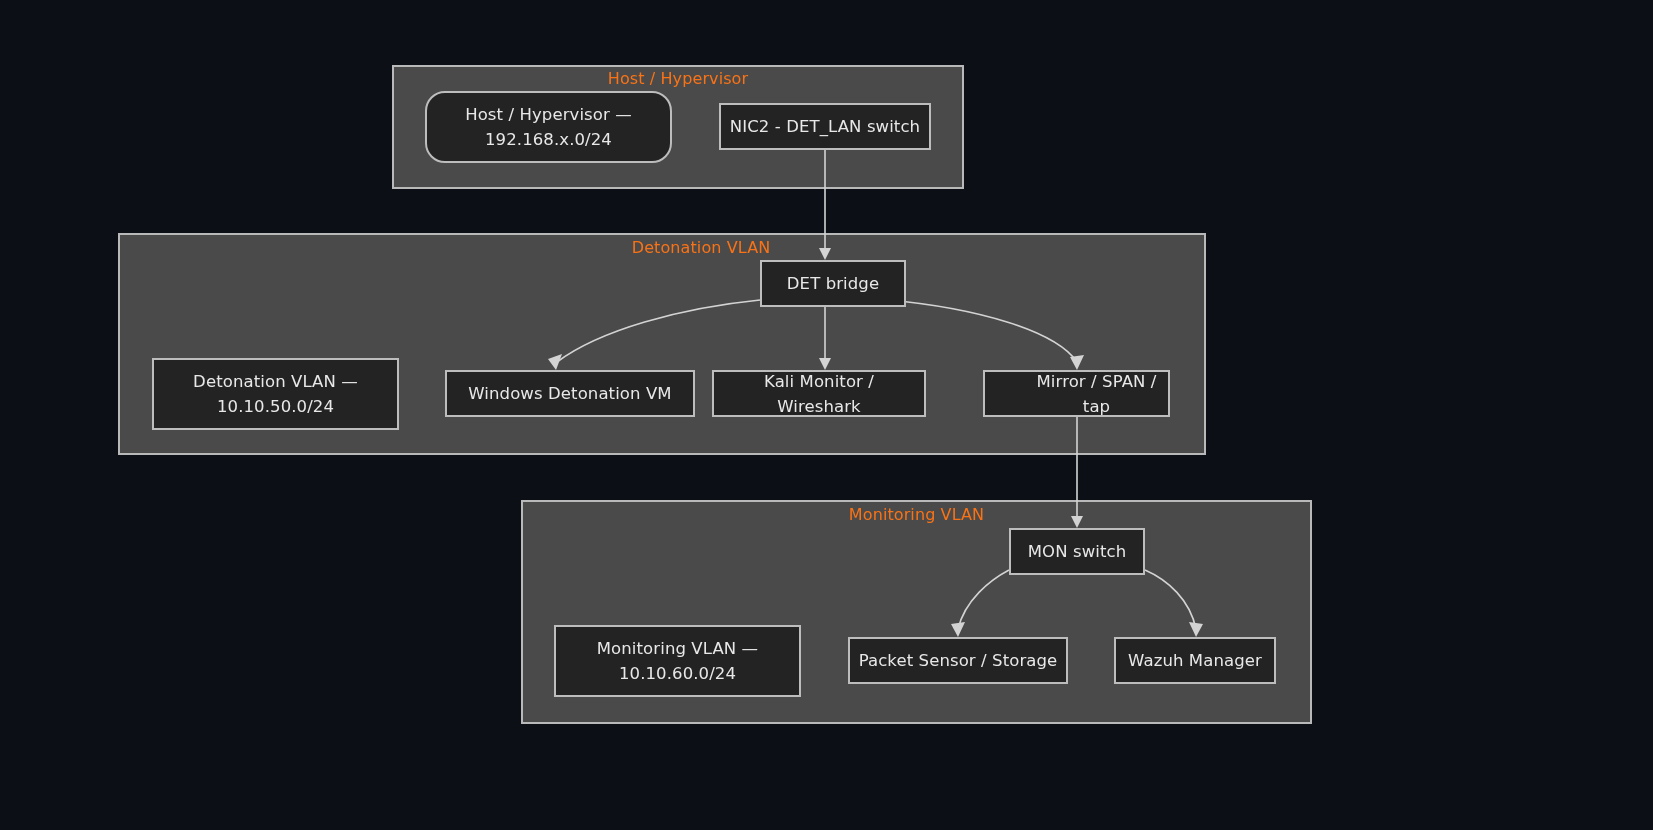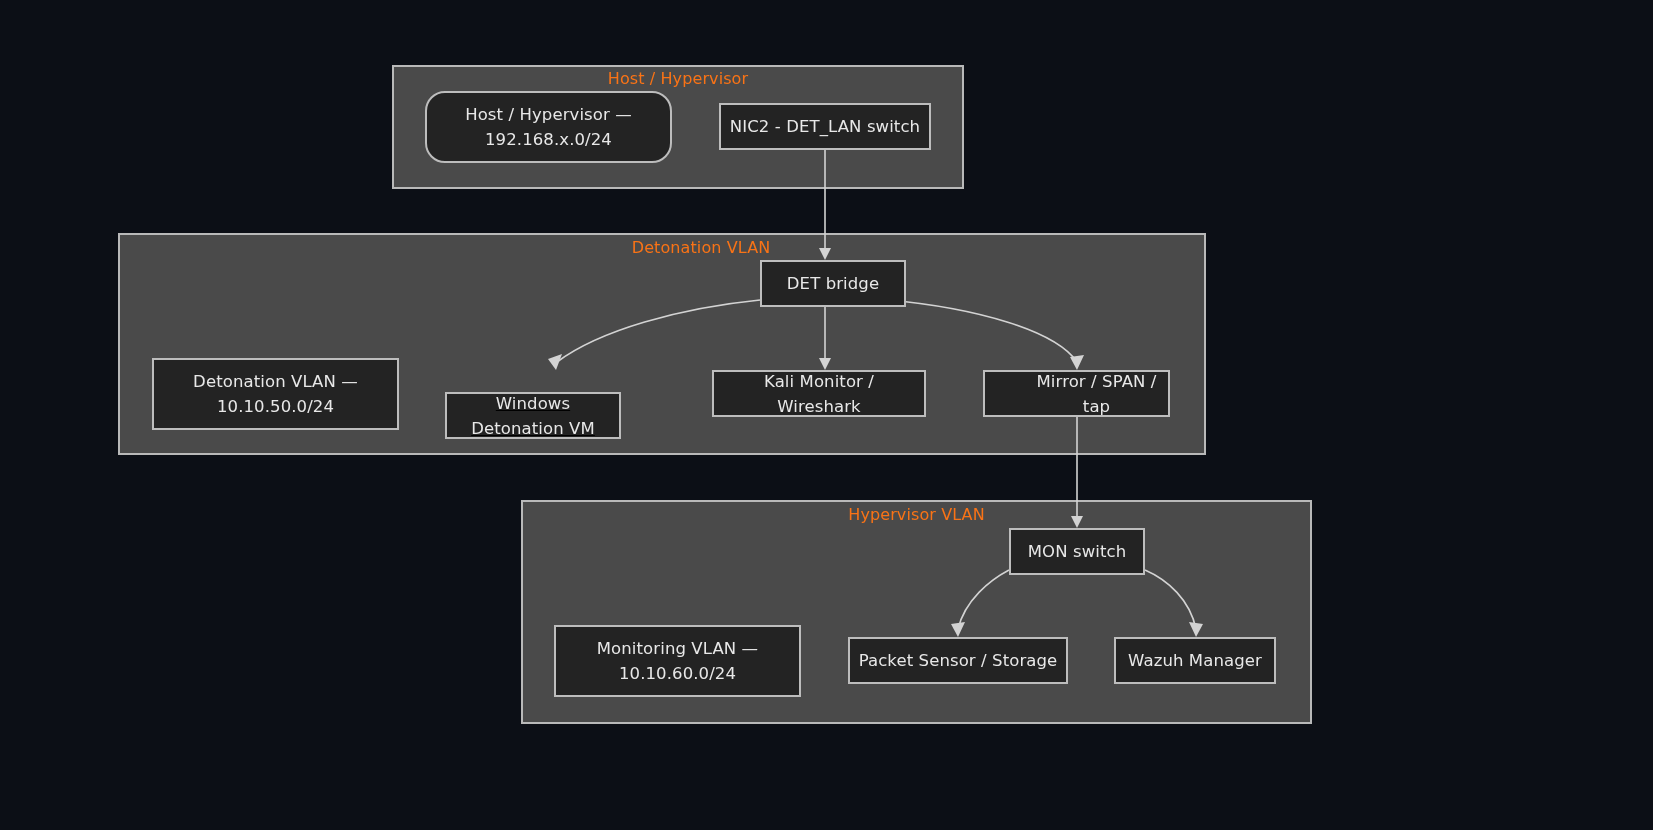--- a/index.html
+++ b/index.html
@@ -119,38 +119,38 @@
         <polygon class="edge-head" points="1196,637 1189,622 1203,624"></polygon>
       </g>
     </svg>
 
   <div id="cluster-layer">
       <div class="cluster" style="left: 392px; top: 65px; width: 572px; height: 124px;"></div>
       <div class="cluster-title" style="left: 392px; width: 572px; top: 69px; position: absolute; z-index: 4;">Host / Hypervisor</div>
       <div class="cluster" style="left: 118px; top: 233px; width: 1088px; height: 222px;"></div>
       <div class="cluster-title" style="left: 118px; width: 1088px; top: 238px; position: absolute; z-index: 4; padding-left: 39px;">Detonation VLAN</div>
       <div class="cluster" style="left: 521px; top: 500px; width: 791px; height: 224px;"></div>
-      <div class="cluster-title" style="left: 521px; width: 791px; top: 505px; position: absolute; z-index: 4;">Hypervisor VLAN</div>
+      <div class="cluster-title" style="left: 521px; width: 791px; top: 505px; position: absolute; z-index: 4;">Monitoring VLAN</div>
     </div>
   <div id="node-layer">
       <div class="node" style="left: 425px; top: 91px; width: 247px; height: 72px; border-radius: 20px;">
         <div class="node-label">Host / Hypervisor —
 192.168.x.0/24</div>
       </div>
       <div class="node" style="left: 719px; top: 103px; width: 212px; height: 47px;">
         <div class="node-label">NIC2 - DET_LAN switch</div>
       </div>
       <div class="node" style="left: 760px; top: 260px; width: 146px; height: 47px;">
         <div class="node-label">DET bridge</div>
       </div>
       <div class="node" style="left: 152px; top: 358px; width: 247px; height: 72px;">
         <div class="node-label">Detonation VLAN —
 10.10.50.0/24</div>
       </div>
-      <div class="node" style="left: 445px; top: 392px; width: 176px; height: 47px; text-decoration: underline;">
+      <div class="node" style="left: 445px; top: 370px; width: 250px; height: 47px;">
         <div class="node-label">Windows Detonation VM</div>
       </div>
       <div class="node" style="left: 712px; top: 370px; width: 214px; height: 47px;">
         <div class="node-label">Kali Monitor / Wireshark</div>
       </div>
       <div class="node" style="left: 983px; top: 370px; width: 187px; height: 47px; padding-left: 40px;">
         <div class="node-label">Mirror / SPAN / tap</div>
       </div>
       <div class="node" style="left: 1009px; top: 528px; width: 136px; height: 47px;">
         <div class="node-label">MON switch</div>

